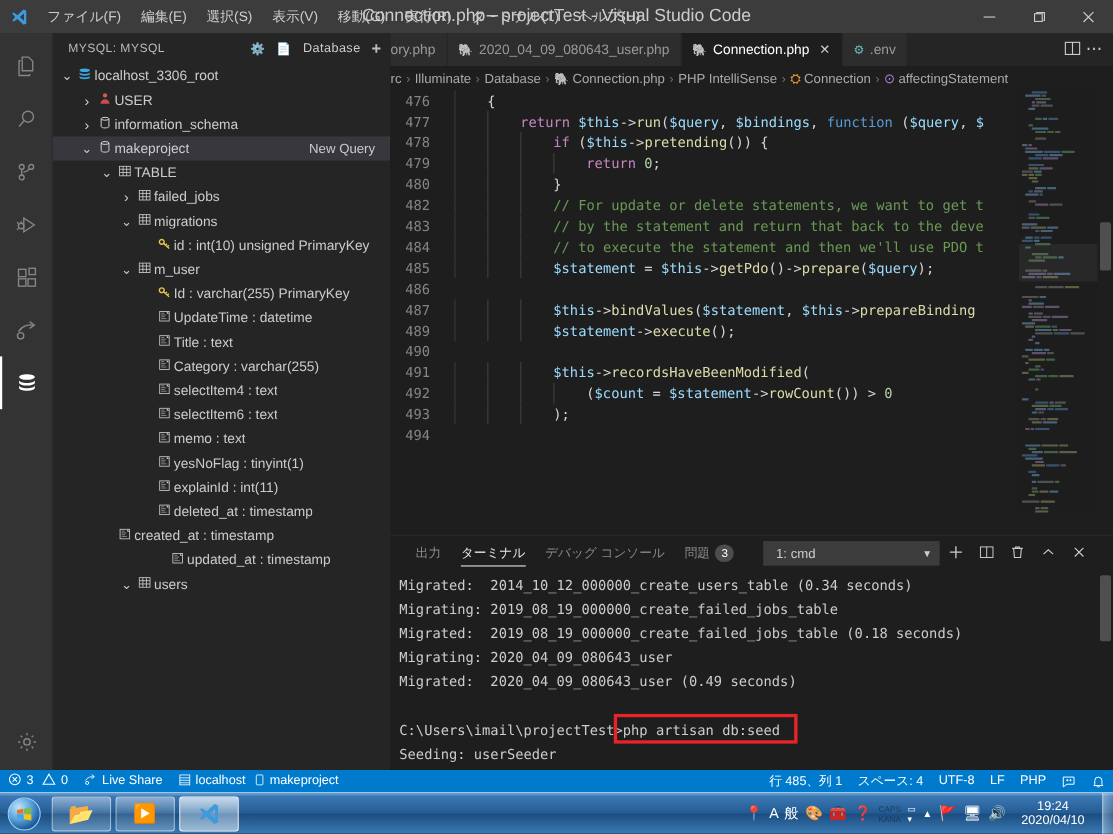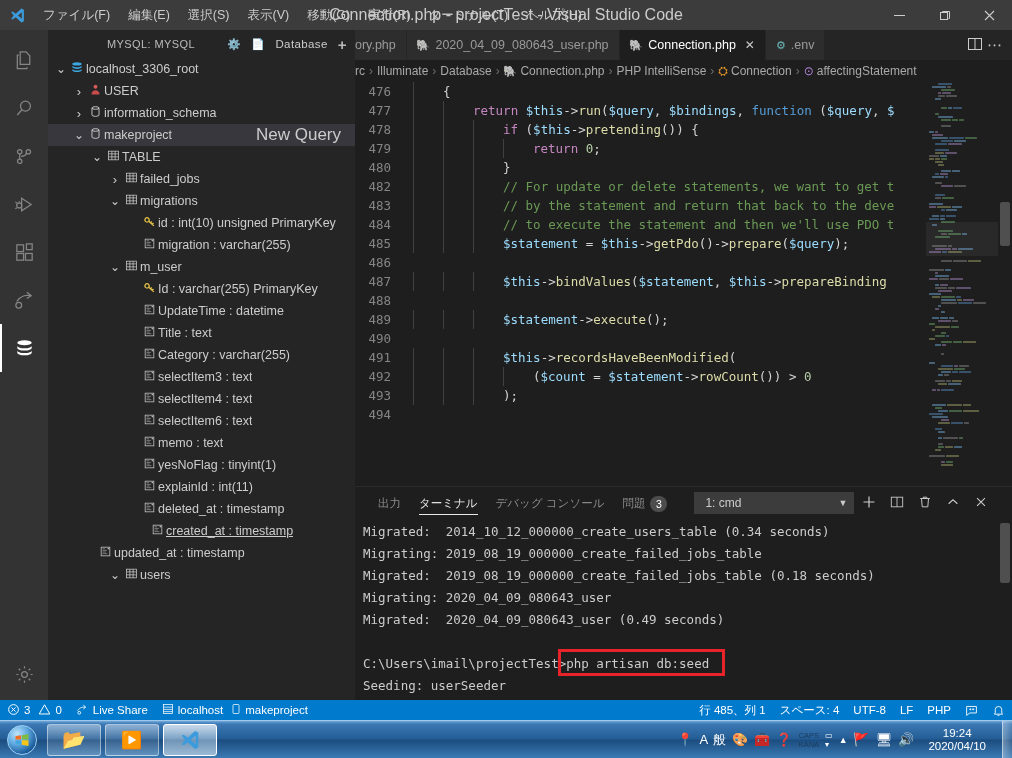--- a/index.html
+++ b/index.html
@@ -46,35 +46,35 @@
   }
   .act-bottom { margin-top:auto; padding-bottom:4px; }
 
   
   .sidebar {
     position:absolute; left:48px; top:30px; width:307px; bottom:58px;
     background:#252526; overflow:hidden;
   }
   .sb-header {
     height:28px; display:flex; align-items:center; padding:0 8px 0 14px;
-    color:#bbbbbb; font-size:11px; letter-spacing:.4px;margin-left:45px;
+    color:#bbbbbb; font-size:11px; letter-spacing:.4px;
   }
   .sb-actions { margin-left:auto; display:flex; align-items:center; gap:10px; }
   .sb-refresh { font-size:11.5px; color:#cccccc; }
   .tree { font-size:12.5px; }
   .tree-row {
     height:22px; display:flex; align-items:center; white-space:nowrap;
     color:#cccccc; position:relative;
   }
   .tree-row.selected { background:#37373d; }
   .twisty { width:14px; text-align:center; color:#cccccc; font-size:9px; flex:0 0 14px; }
   .twisty.none { visibility:hidden; }
   .ticon { width:18px; text-align:center; flex:0 0 18px; font-size:12px; }
   .tlabel { overflow:hidden; text-overflow:ellipsis; }
-  .newquery { margin-left:auto; padding-right:14px; color:#cccccc; font-size:17px; }
+  .newquery { margin-left:auto; padding-right:14px; color:#cccccc; font-size:12px; }
 
   
   .editor-area { position:absolute; left:355px; top:30px; right:0; bottom:58px; background:#1e1e1e; }
   .tabbar { height:30px; background:#252526; display:flex; align-items:stretch; position:relative; }
   .tab {
     display:flex; align-items:center; gap:5px; padding:0 10px;
     background:#2d2d2d; color:#9a9a9a; font-size:12.5px; white-space:nowrap;
     border-right:1px solid #252526; position:relative;
   }
   .tab.active { background:#1e1e1e; color:#ffffff; }
@@ -370,29 +370,20 @@
           <span class="tlabel">migrations</span>
         </div>
         <div class="tree-row" style="padding-left: 78px;">
           <span class="twisty none"></span>
           <span class="ticon"><svg width="13" height="13" viewBox="0 0 24 24">
               <circle cx="7.5" cy="9" r="4" fill="none" stroke="#e8c547" stroke-width="2.4"></circle>
               <path d="M10.5 11.5 20 20M17 17l2.3-2.3M14 14.2l2.2-2.2" stroke="#e8c547" stroke-width="2.4" fill="none"></path>
             </svg></span>
           <span class="tlabel">id : int(10) unsigned  PrimaryKey</span>
         </div>
-        <div class="tree-row" style="padding-left: 78px;">
-          <span class="twisty none"></span>
-          <span class="ticon"><svg width="13" height="13" viewBox="0 0 24 24">
-              <rect x="4" y="4" width="16" height="16" fill="none" stroke="#cccccc" stroke-width="1.4"></rect>
-              <path d="M6.5 7h5M6.5 10h8M6.5 13h6M6.5 16h9" stroke="#9c9c9c" stroke-width="1.3"></path>
-              <path d="M16 4l4 4h-4z" fill="#cccccc"></path>
-            </svg></span>
-          <span class="tlabel">migration : varchar(255)</span>
-        </div>
         <div class="tree-row" style="padding-left: 60px;">
           <span class="twisty" style="font-size: 12px;">⌄</span>
           <span class="ticon"><svg width="13" height="13" viewBox="0 0 24 24" fill="none" stroke="#d8d8d8" stroke-width="1.3">
               <rect x="3" y="4" width="18" height="16"></rect>
               <path d="M3 9h18M3 14.5h18M9 4v16M15 4v16"></path>
             </svg></span>
           <span class="tlabel">m_user</span>
         </div>
         <div class="tree-row" style="padding-left: 78px;">
           <span class="twisty none"></span>
@@ -429,86 +420,77 @@
             </svg></span>
           <span class="tlabel">Category : varchar(255)</span>
         </div>
         <div class="tree-row" style="padding-left: 78px;">
           <span class="twisty none"></span>
           <span class="ticon"><svg width="13" height="13" viewBox="0 0 24 24">
               <rect x="4" y="4" width="16" height="16" fill="none" stroke="#cccccc" stroke-width="1.4"></rect>
               <path d="M6.5 7h5M6.5 10h8M6.5 13h6M6.5 16h9" stroke="#9c9c9c" stroke-width="1.3"></path>
               <path d="M16 4l4 4h-4z" fill="#cccccc"></path>
             </svg></span>
-          <span class="tlabel">selectItem3 : text</span>
+          <span class="tlabel">selectItem4 : text</span>
         </div>
         <div class="tree-row" style="padding-left: 78px;">
           <span class="twisty none"></span>
           <span class="ticon"><svg width="13" height="13" viewBox="0 0 24 24">
               <rect x="4" y="4" width="16" height="16" fill="none" stroke="#cccccc" stroke-width="1.4"></rect>
               <path d="M6.5 7h5M6.5 10h8M6.5 13h6M6.5 16h9" stroke="#9c9c9c" stroke-width="1.3"></path>
               <path d="M16 4l4 4h-4z" fill="#cccccc"></path>
             </svg></span>
-          <span class="tlabel">selectItem4 : text</span>
+          <span class="tlabel">selectItem6 : text</span>
         </div>
         <div class="tree-row" style="padding-left: 78px;">
           <span class="twisty none"></span>
           <span class="ticon"><svg width="13" height="13" viewBox="0 0 24 24">
               <rect x="4" y="4" width="16" height="16" fill="none" stroke="#cccccc" stroke-width="1.4"></rect>
               <path d="M6.5 7h5M6.5 10h8M6.5 13h6M6.5 16h9" stroke="#9c9c9c" stroke-width="1.3"></path>
               <path d="M16 4l4 4h-4z" fill="#cccccc"></path>
             </svg></span>
-          <span class="tlabel">selectItem6 : text</span>
+          <span class="tlabel">memo : text</span>
         </div>
         <div class="tree-row" style="padding-left: 78px;">
           <span class="twisty none"></span>
           <span class="ticon"><svg width="13" height="13" viewBox="0 0 24 24">
               <rect x="4" y="4" width="16" height="16" fill="none" stroke="#cccccc" stroke-width="1.4"></rect>
               <path d="M6.5 7h5M6.5 10h8M6.5 13h6M6.5 16h9" stroke="#9c9c9c" stroke-width="1.3"></path>
               <path d="M16 4l4 4h-4z" fill="#cccccc"></path>
             </svg></span>
-          <span class="tlabel">memo : text</span>
+          <span class="tlabel">yesNoFlag : tinyint(1)</span>
         </div>
         <div class="tree-row" style="padding-left: 78px;">
           <span class="twisty none"></span>
           <span class="ticon"><svg width="13" height="13" viewBox="0 0 24 24">
               <rect x="4" y="4" width="16" height="16" fill="none" stroke="#cccccc" stroke-width="1.4"></rect>
               <path d="M6.5 7h5M6.5 10h8M6.5 13h6M6.5 16h9" stroke="#9c9c9c" stroke-width="1.3"></path>
               <path d="M16 4l4 4h-4z" fill="#cccccc"></path>
             </svg></span>
-          <span class="tlabel">yesNoFlag : tinyint(1)</span>
+          <span class="tlabel">explainId : int(11)</span>
         </div>
         <div class="tree-row" style="padding-left: 78px;">
           <span class="twisty none"></span>
           <span class="ticon"><svg width="13" height="13" viewBox="0 0 24 24">
               <rect x="4" y="4" width="16" height="16" fill="none" stroke="#cccccc" stroke-width="1.4"></rect>
               <path d="M6.5 7h5M6.5 10h8M6.5 13h6M6.5 16h9" stroke="#9c9c9c" stroke-width="1.3"></path>
               <path d="M16 4l4 4h-4z" fill="#cccccc"></path>
             </svg></span>
-          <span class="tlabel">explainId : int(11)</span>
-        </div>
-        <div class="tree-row" style="padding-left: 78px;">
+          <span class="tlabel">deleted_at : timestamp</span>
+        </div>
+        <div class="tree-row" style="padding-left: 42px;">
           <span class="twisty none"></span>
           <span class="ticon"><svg width="13" height="13" viewBox="0 0 24 24">
               <rect x="4" y="4" width="16" height="16" fill="none" stroke="#cccccc" stroke-width="1.4"></rect>
               <path d="M6.5 7h5M6.5 10h8M6.5 13h6M6.5 16h9" stroke="#9c9c9c" stroke-width="1.3"></path>
               <path d="M16 4l4 4h-4z" fill="#cccccc"></path>
             </svg></span>
-          <span class="tlabel">deleted_at : timestamp</span>
-        </div>
-        <div class="tree-row" style="padding-left: 86px; text-decoration: underline;">
-          <span class="twisty none"></span>
-          <span class="ticon"><svg width="13" height="13" viewBox="0 0 24 24">
-              <rect x="4" y="4" width="16" height="16" fill="none" stroke="#cccccc" stroke-width="1.4"></rect>
-              <path d="M6.5 7h5M6.5 10h8M6.5 13h6M6.5 16h9" stroke="#9c9c9c" stroke-width="1.3"></path>
-              <path d="M16 4l4 4h-4z" fill="#cccccc"></path>
-            </svg></span>
           <span class="tlabel">created_at : timestamp</span>
         </div>
-        <div class="tree-row" style="padding-left: 34px;">
+        <div class="tree-row" style="padding-left: 90px;">
           <span class="twisty none"></span>
           <span class="ticon"><svg width="13" height="13" viewBox="0 0 24 24">
               <rect x="4" y="4" width="16" height="16" fill="none" stroke="#cccccc" stroke-width="1.4"></rect>
               <path d="M6.5 7h5M6.5 10h8M6.5 13h6M6.5 16h9" stroke="#9c9c9c" stroke-width="1.3"></path>
               <path d="M16 4l4 4h-4z" fill="#cccccc"></path>
             </svg></span>
           <span class="tlabel">updated_at : timestamp</span>
         </div>
         <div class="tree-row" style="padding-left: 60px;">
           <span class="twisty" style="font-size: 12px;">⌄</span>
@@ -589,21 +571,20 @@
         <div class="code-line"><span class="ln">477</span><span class="lcode"><span class="indent-guide" style="display:inline-block;width:30px;height:19px;vertical-align:top;"></span><span class="indent-guide" style="display:inline-block;width:30px;height:19px;vertical-align:top;"></span><span class="k-ctl">return </span><span class="k-var">$this</span><span class="k-pun">-&gt;</span><span class="k-fn">run</span><span class="k-pun">(</span><span class="k-var">$query</span><span class="k-pun">, </span><span class="k-var">$bindings</span><span class="k-pun">, </span><span class="k-key">function </span><span class="k-pun">(</span><span class="k-var">$query</span><span class="k-pun">, </span><span class="k-var">$</span></span></div>
         <div class="code-line"><span class="ln">478</span><span class="lcode"><span class="indent-guide" style="display:inline-block;width:30px;height:19px;vertical-align:top;"></span><span class="indent-guide" style="display:inline-block;width:30px;height:19px;vertical-align:top;"></span><span class="indent-guide" style="display:inline-block;width:30px;height:19px;vertical-align:top;"></span><span class="k-ctl">if </span><span class="k-pun">(</span><span class="k-var">$this</span><span class="k-pun">-&gt;</span><span class="k-fn">pretending</span><span class="k-pun">()) {</span></span></div>
         <div class="code-line"><span class="ln">479</span><span class="lcode"><span class="indent-guide" style="display:inline-block;width:30px;height:19px;vertical-align:top;"></span><span class="indent-guide" style="display:inline-block;width:30px;height:19px;vertical-align:top;"></span><span class="indent-guide" style="display:inline-block;width:30px;height:19px;vertical-align:top;"></span><span class="indent-guide" style="display:inline-block;width:30px;height:19px;vertical-align:top;"></span><span class="k-ctl">return </span><span class="k-num">0</span><span class="k-pun">;</span></span></div>
         <div class="code-line"><span class="ln">480</span><span class="lcode"><span class="indent-guide" style="display:inline-block;width:30px;height:19px;vertical-align:top;"></span><span class="indent-guide" style="display:inline-block;width:30px;height:19px;vertical-align:top;"></span><span class="indent-guide" style="display:inline-block;width:30px;height:19px;vertical-align:top;"></span><span class="k-pun">}</span></span></div>
         <div class="code-line"><span class="ln">482</span><span class="lcode"><span class="indent-guide" style="display:inline-block;width:30px;height:19px;vertical-align:top;"></span><span class="indent-guide" style="display:inline-block;width:30px;height:19px;vertical-align:top;"></span><span class="indent-guide" style="display:inline-block;width:30px;height:19px;vertical-align:top;"></span><span class="k-com">// For update or delete statements, we want to get t</span></span></div>
         <div class="code-line"><span class="ln">483</span><span class="lcode"><span class="indent-guide" style="display:inline-block;width:30px;height:19px;vertical-align:top;"></span><span class="indent-guide" style="display:inline-block;width:30px;height:19px;vertical-align:top;"></span><span class="indent-guide" style="display:inline-block;width:30px;height:19px;vertical-align:top;"></span><span class="k-com">// by the statement and return that back to the deve</span></span></div>
         <div class="code-line"><span class="ln">484</span><span class="lcode"><span class="indent-guide" style="display:inline-block;width:30px;height:19px;vertical-align:top;"></span><span class="indent-guide" style="display:inline-block;width:30px;height:19px;vertical-align:top;"></span><span class="indent-guide" style="display:inline-block;width:30px;height:19px;vertical-align:top;"></span><span class="k-com">// to execute the statement and then we'll use PDO t</span></span></div>
         <div class="code-line"><span class="ln">485</span><span class="lcode"><span class="indent-guide" style="display:inline-block;width:30px;height:19px;vertical-align:top;"></span><span class="indent-guide" style="display:inline-block;width:30px;height:19px;vertical-align:top;"></span><span class="indent-guide" style="display:inline-block;width:30px;height:19px;vertical-align:top;"></span><span class="k-var">$statement</span><span class="k-pun"> = </span><span class="k-var">$this</span><span class="k-pun">-&gt;</span><span class="k-fn">getPdo</span><span class="k-pun">()</span><span class="k-pun">-&gt;</span><span class="k-fn">prepare</span><span class="k-pun">(</span><span class="k-var">$query</span><span class="k-pun">);</span></span></div>
         <div class="code-line"><span class="ln">486</span><span class="lcode"></span></div>
         <div class="code-line"><span class="ln">487</span><span class="lcode"><span class="indent-guide" style="display:inline-block;width:30px;height:19px;vertical-align:top;"></span><span class="indent-guide" style="display:inline-block;width:30px;height:19px;vertical-align:top;"></span><span class="indent-guide" style="display:inline-block;width:30px;height:19px;vertical-align:top;"></span><span class="k-var">$this</span><span class="k-pun">-&gt;</span><span class="k-fn">bindValues</span><span class="k-pun">(</span><span class="k-var">$statement</span><span class="k-pun">, </span><span class="k-var">$this</span><span class="k-pun">-&gt;</span><span class="k-fn">prepareBinding</span></span></div>
-        <div class="code-line"><span class="ln">488</span><span class="lcode"></span></div>
         <div class="code-line"><span class="ln">489</span><span class="lcode"><span class="indent-guide" style="display:inline-block;width:30px;height:19px;vertical-align:top;"></span><span class="indent-guide" style="display:inline-block;width:30px;height:19px;vertical-align:top;"></span><span class="indent-guide" style="display:inline-block;width:30px;height:19px;vertical-align:top;"></span><span class="k-var">$statement</span><span class="k-pun">-&gt;</span><span class="k-fn">execute</span><span class="k-pun">();</span></span></div>
         <div class="code-line"><span class="ln">490</span><span class="lcode"></span></div>
         <div class="code-line"><span class="ln">491</span><span class="lcode"><span class="indent-guide" style="display:inline-block;width:30px;height:19px;vertical-align:top;"></span><span class="indent-guide" style="display:inline-block;width:30px;height:19px;vertical-align:top;"></span><span class="indent-guide" style="display:inline-block;width:30px;height:19px;vertical-align:top;"></span><span class="k-var">$this</span><span class="k-pun">-&gt;</span><span class="k-fn">recordsHaveBeenModified</span><span class="k-pun">(</span></span></div>
         <div class="code-line"><span class="ln">492</span><span class="lcode"><span class="indent-guide" style="display:inline-block;width:30px;height:19px;vertical-align:top;"></span><span class="indent-guide" style="display:inline-block;width:30px;height:19px;vertical-align:top;"></span><span class="indent-guide" style="display:inline-block;width:30px;height:19px;vertical-align:top;"></span><span class="indent-guide" style="display:inline-block;width:30px;height:19px;vertical-align:top;"></span><span class="k-pun">(</span><span class="k-var">$count</span><span class="k-pun"> = </span><span class="k-var">$statement</span><span class="k-pun">-&gt;</span><span class="k-fn">rowCount</span><span class="k-pun">()) &gt; </span><span class="k-num">0</span></span></div>
         <div class="code-line"><span class="ln">493</span><span class="lcode"><span class="indent-guide" style="display:inline-block;width:30px;height:19px;vertical-align:top;"></span><span class="indent-guide" style="display:inline-block;width:30px;height:19px;vertical-align:top;"></span><span class="indent-guide" style="display:inline-block;width:30px;height:19px;vertical-align:top;"></span><span class="k-pun">);</span></span></div>
         <div class="code-line"><span class="ln">494</span><span class="lcode"></span></div>
       </div>
     <div class="minimap" id="minimap-root">
 
     <div class="mm-line" style="padding-left: 12px;">

